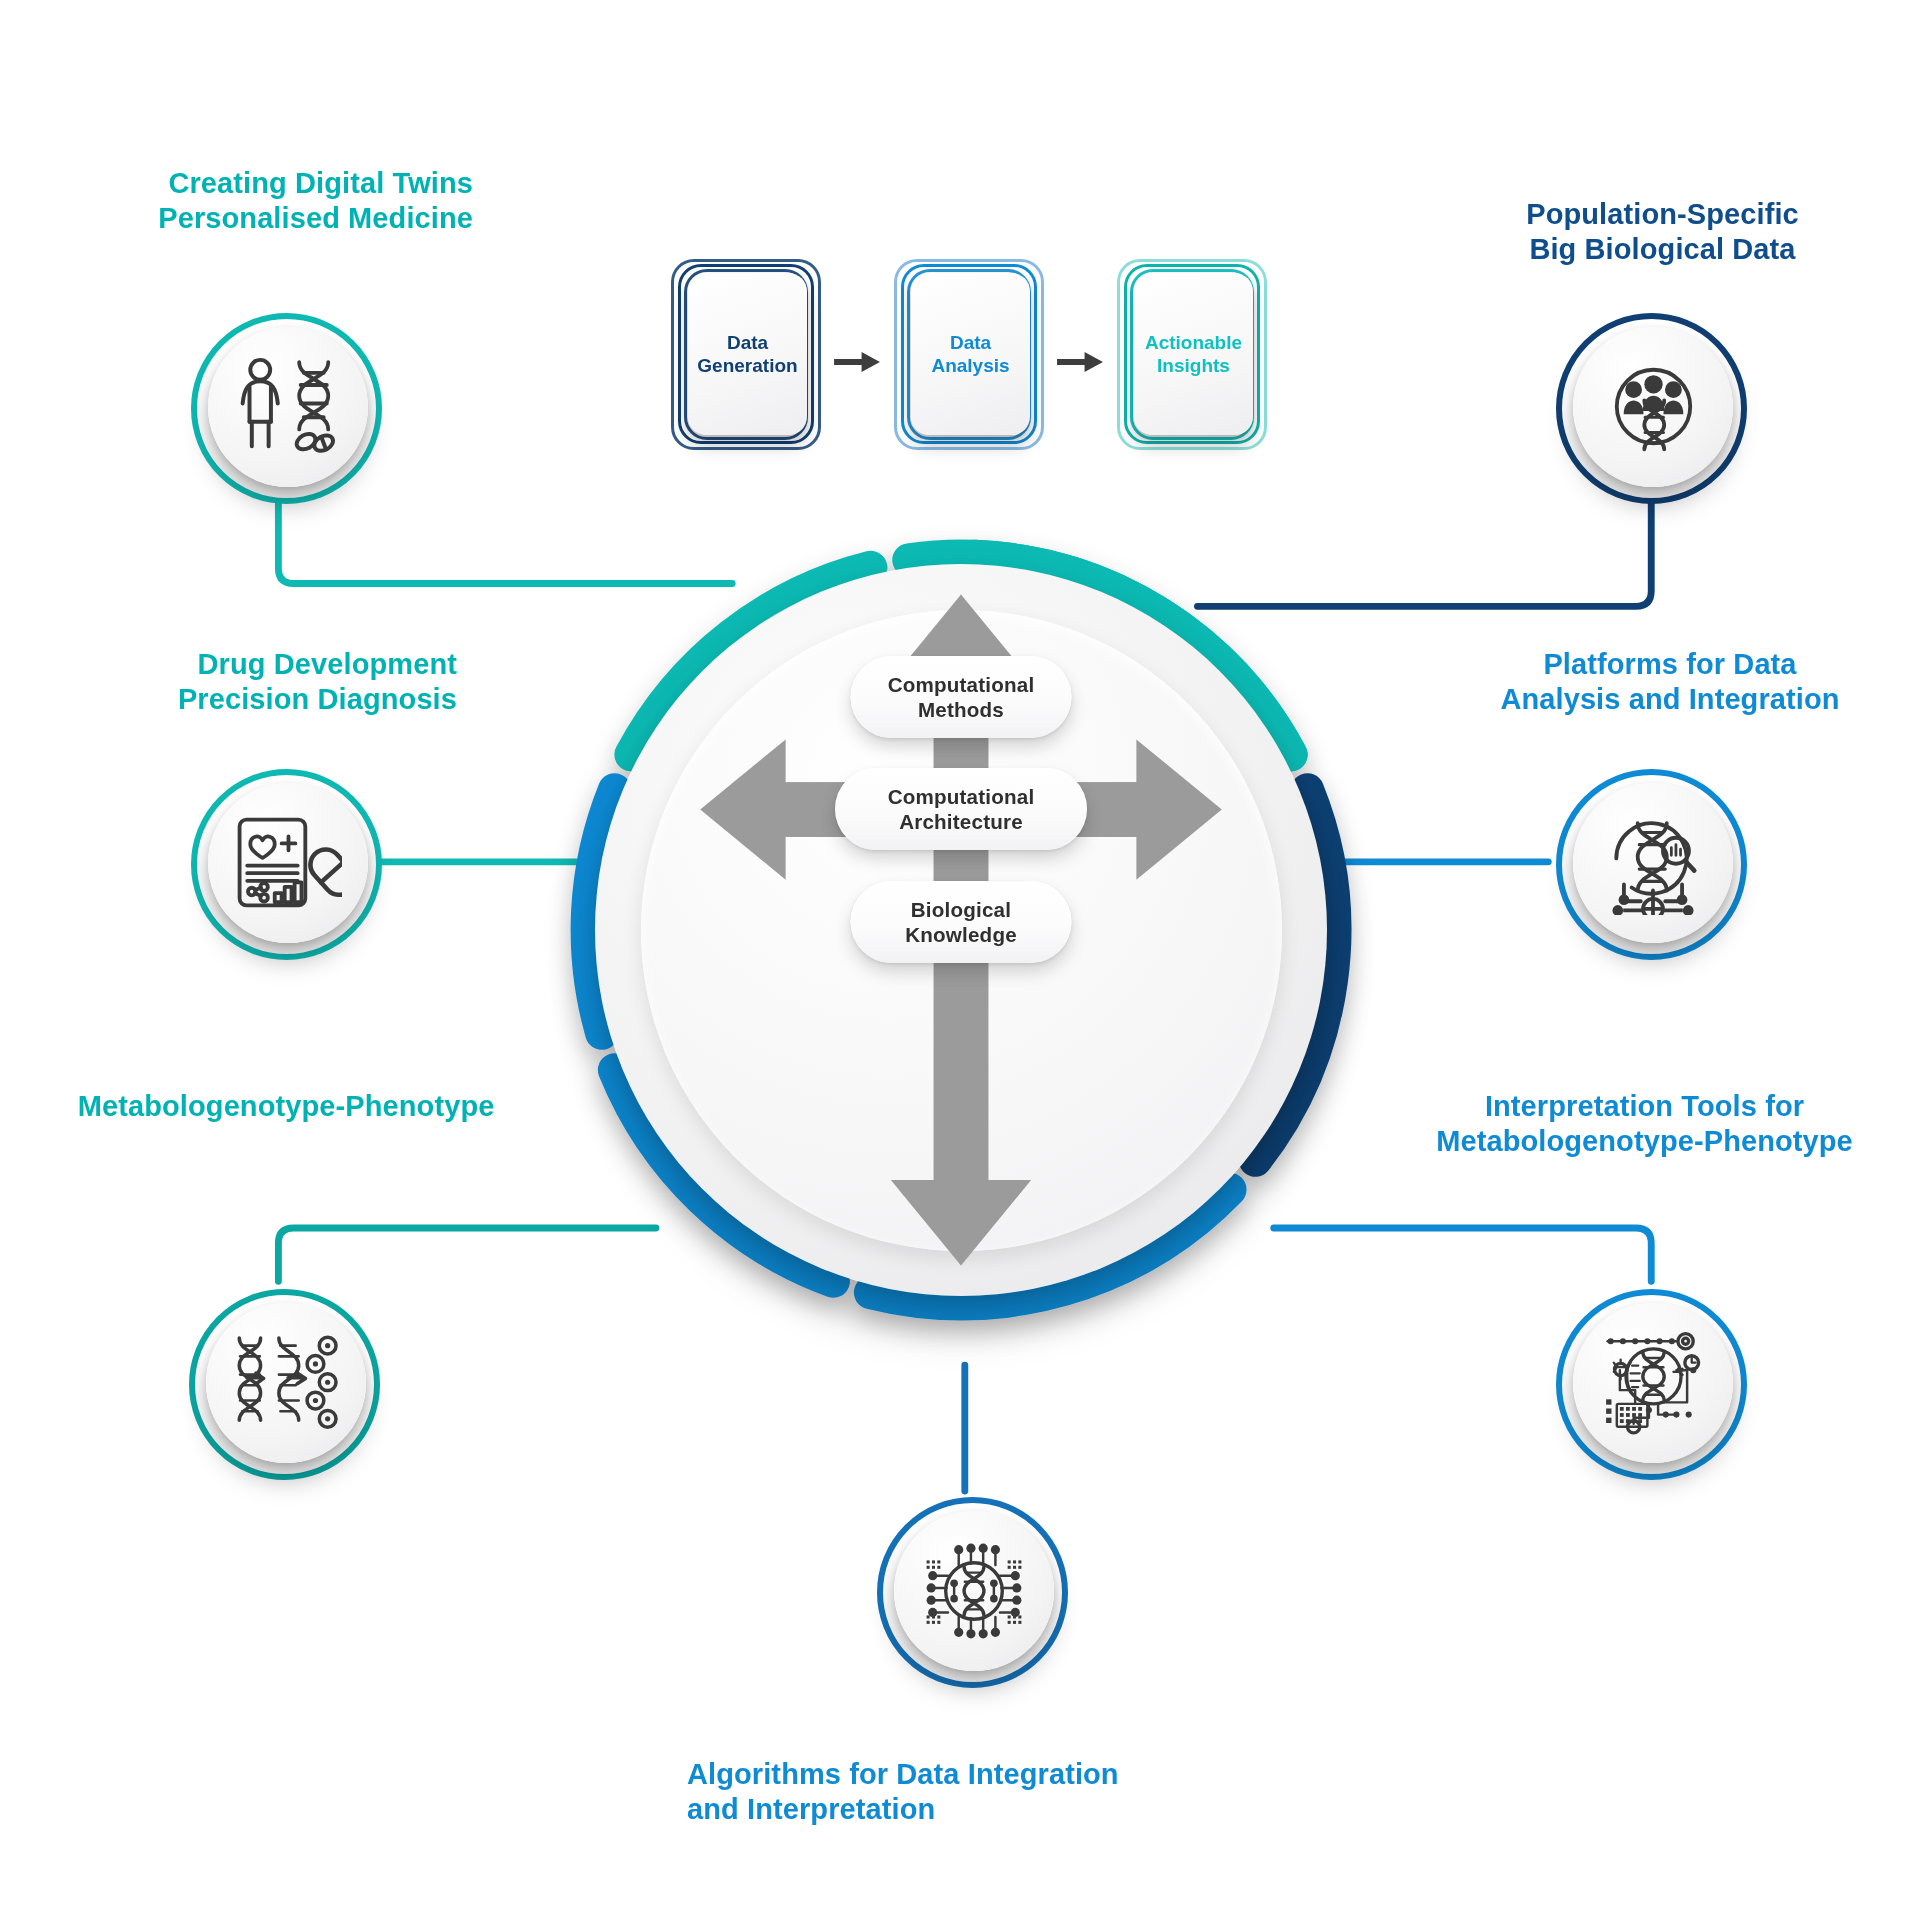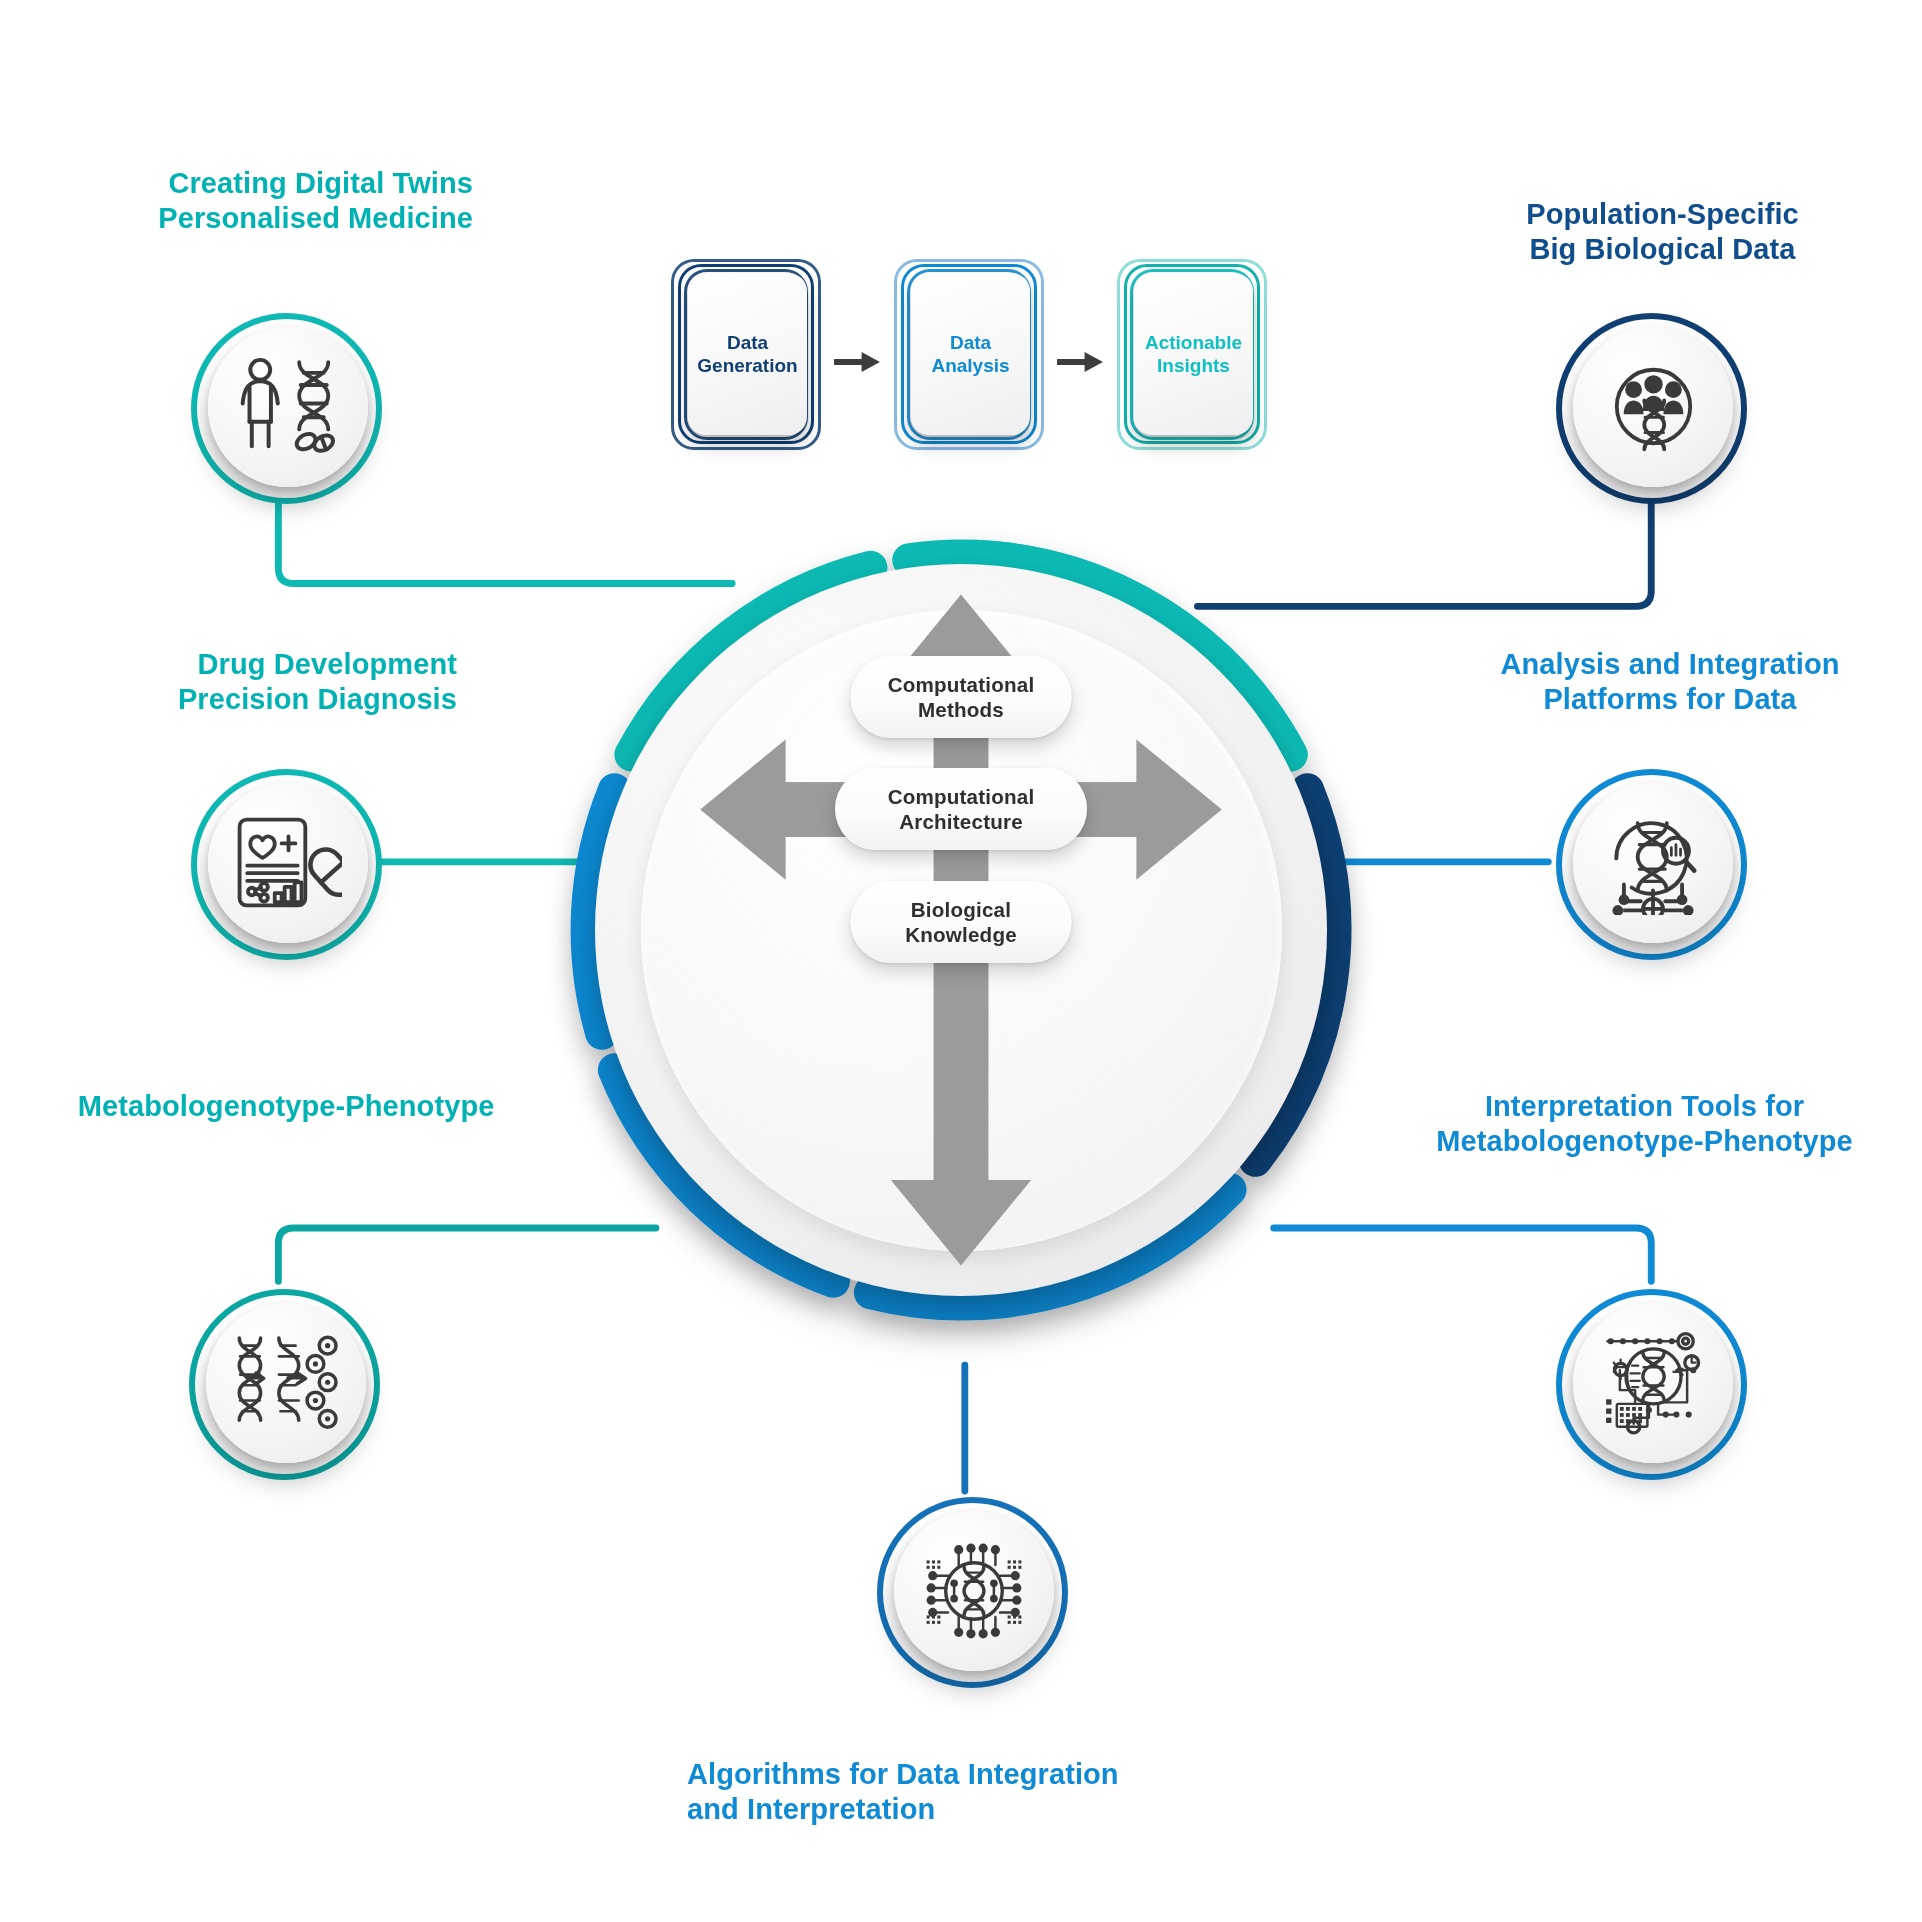--- a/index.html
+++ b/index.html
@@ -294,22 +294,22 @@
         </g>
         <g fill="none" stroke="#3a3a3a" stroke-width="5">
           <circle cx="68" cy="128" r="13"></circle>
           <path d="M55 128 H81 M68 115 V141"></path>
           <path d="M29 130 H55 M81 130 H107"></path>
         </g>
       </svg>
     </div>
   </div>
   <div class="lbl blue" style="left:1449px;top:647px;width:442px;text-align:center;">
+    <div>Platforms for Data</div>
     <div>Analysis and Integration</div>
-    <div>Platforms for Data</div>
   </div>
 
   <div class="node" style="left:189px;top:1289px;">
     <div class="outline" style="border-color:#0ba7a3;"></div>
     <div class="puck">
       <svg width="107" height="96" viewBox="0 0 140 126">
         <g fill="none" stroke="#3a3a3a" stroke-width="4.6" stroke-linecap="round" stroke-linejoin="round">
           <path d="M8 4 C8 22 36 22 36 40 C36 58 8 58 8 76 C8 94 36 94 36 112"></path>
           <path d="M36 4 C36 22 8 22 8 40 C8 58 36 58 36 76 C36 94 8 94 8 112"></path>
           <path d="M12 14 H32 M9 28 H35 M9 52 H35 M12 66 H32 M9 86 H35 M12 100 H32" stroke-width="3.4"></path>

